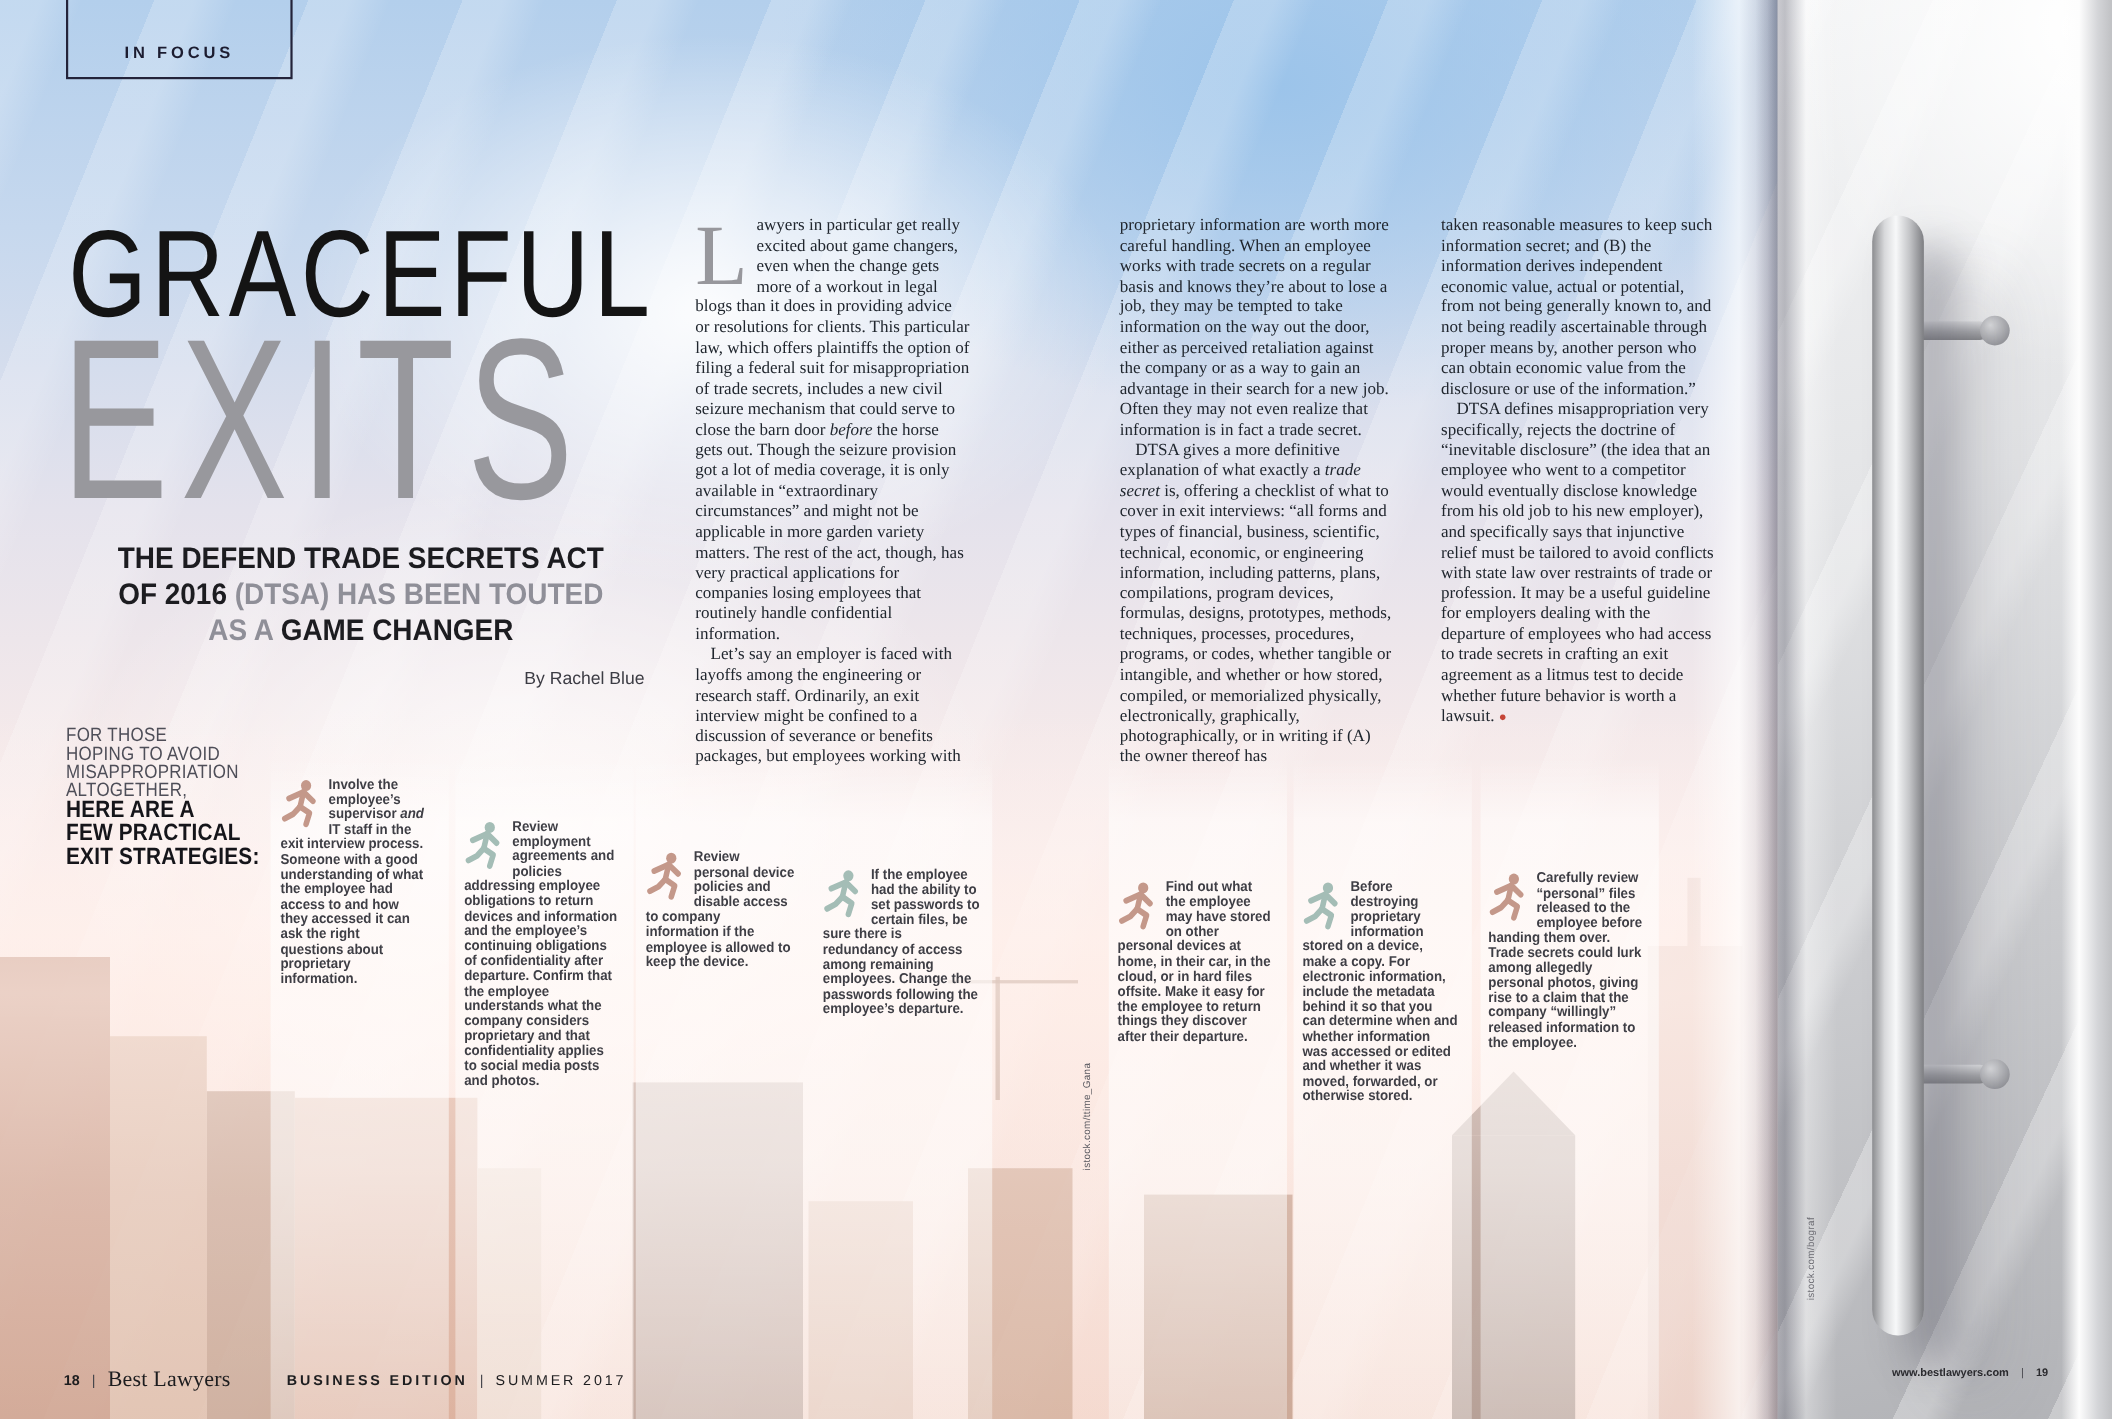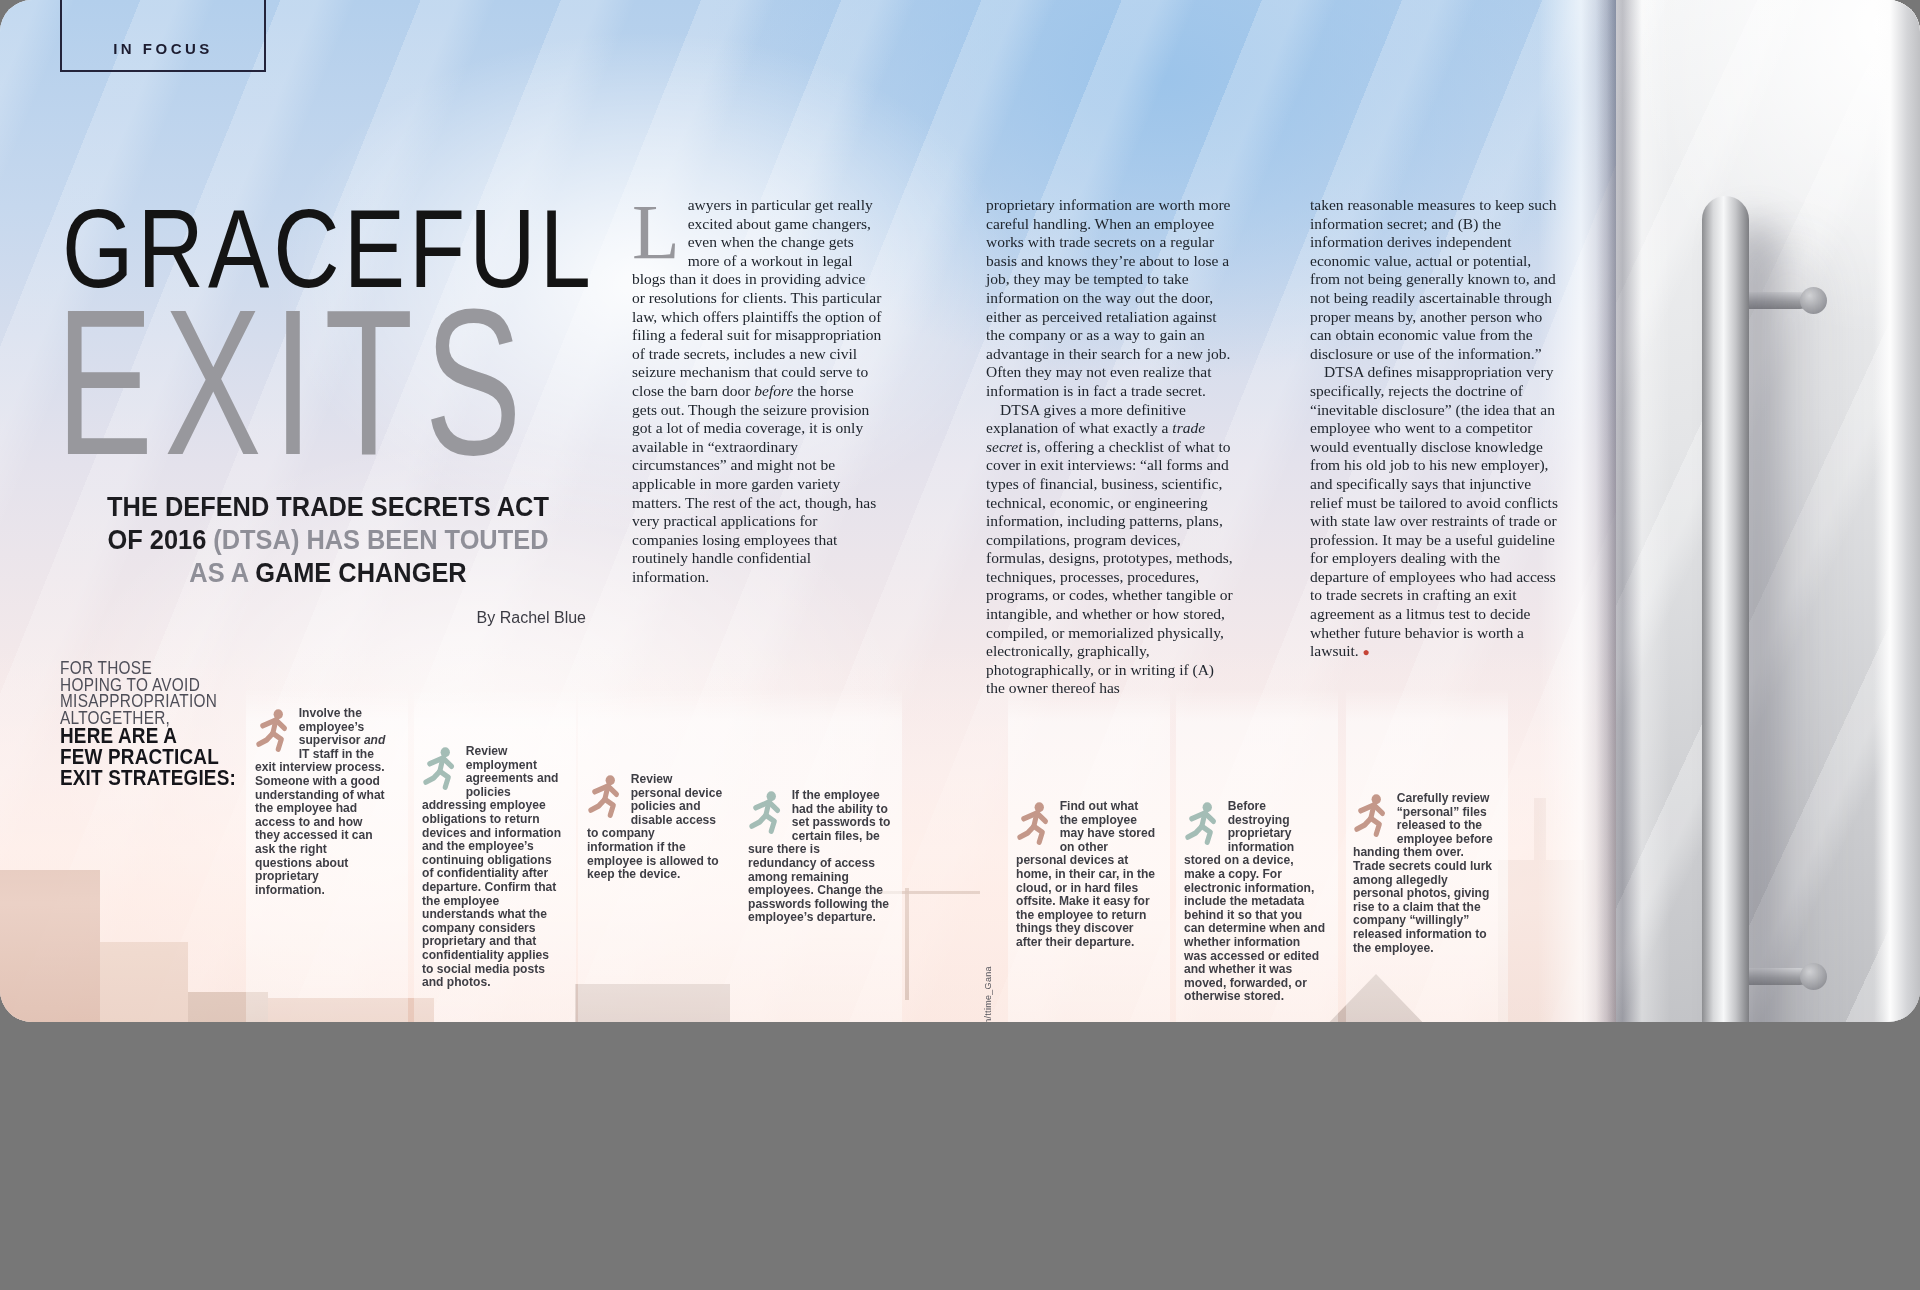--- a/index.html
+++ b/index.html
@@ -1,17 +1,17 @@
 <!DOCTYPE html>
 <html><head>
 <meta charset="utf-8">
 <style>
   html,body{margin:0;padding:0;background:#777;}
-  #page{position:relative;width:1920px;height:1022px;overflow:hidden;background:#fff;
-        font-family:"Liberation Sans",sans-serif;border-radius:32px;}
+  #page{position:relative;width:1920px;height:1290px;overflow:hidden;background:#fff;
+        font-family:"Liberation Sans",sans-serif;}
 
   
   .sky{position:absolute;left:0;top:0;width:1616px;height:1290px;z-index:0;
     background:
       radial-gradient(ellipse 620px 420px at 40% 22%, rgba(255,255,255,.92) 0%, rgba(255,255,255,0) 60%),
       radial-gradient(ellipse 700px 500px at 30% 58%, rgba(255,255,255,.85) 0%, rgba(255,255,255,0) 62%),
       repeating-linear-gradient(112deg, rgba(255,255,255,.22) 0 34px, rgba(255,255,255,0) 70px 130px),
       radial-gradient(ellipse 800px 520px at 72% 6%, #9cc4ea 0%, rgba(156,196,234,0) 58%),
       linear-gradient(180deg,#b3cfec 0%,#c6d8ee 16%,#e4e2ec 36%,#f4e9ea 52%,#fdf0ec 66%,#f8e5de 82%,#f3d9cf 100%);}
   .city{position:absolute;left:0;top:0;width:1616px;height:1290px;z-index:1;opacity:.78;}
@@ -79,21 +79,21 @@
 
   .deck{position:absolute;left:70px;top:491px;width:516px;z-index:5;text-align:center;
     font-size:27px;line-height:33px;font-weight:700;color:#1c1c20;transform:scaleX(.94);transform-origin:center top;}
   .deck .lt{color:#8f8f98;}
   .byline{position:absolute;left:70px;top:609px;width:516px;z-index:5;text-align:right;font-size:16px;color:#3c3c44;}
 
   .col{position:absolute;top:196px;width:250px;z-index:5;font-family:"Liberation Serif",serif;
     font-size:15.5px;line-height:18.6px;color:#20262e;}
   .col p{margin:0;}
   .col p + p{text-indent:14px;}
-  .c1{left:632px;}.c2{left:986px;}.c3{left:1310px;width:252px;}
+  .c1{left:632px;}.c2{left:1018px;}.c3{left:1310px;width:252px;}
   .dropcap{float:left;font-size:78px;line-height:62px;padding:5px 8px 0 0;color:#97979c;}
   .it{font-style:italic;}
   .endmark{color:#c54436;font-size:12px;}
 
   .kicker{position:absolute;left:60px;top:660px;z-index:5;transform:scaleX(.88);transform-origin:left top;}
   .kicker .kl{font-size:17.5px;line-height:16.6px;font-weight:500;color:#4e4e58;letter-spacing:.3px;}
   .kicker .kb{font-size:21.5px;line-height:20.8px;font-weight:800;color:#15151a;letter-spacing:.2px;}
 
   .strat{position:absolute;z-index:5;width:150px;font-size:13px;line-height:13.6px;font-weight:700;
     color:#3e3e45;transform:scaleX(.93);transform-origin:left top;}
@@ -174,20 +174,21 @@
 
   <div class="deck">
     <div><span>THE DEFEND TRADE SECRETS ACT</span></div>
     <div><span>OF 2016</span><span class="lt"> (DTSA) HAS BEEN TOUTED</span></div>
     <div><span class="lt">AS A </span><span>GAME CHANGER</span></div>
   </div>
   <div class="byline">By Rachel Blue</div>
 
   <div class="col c1">
     <p><span class="dropcap">L</span><span>awyers in particular get really excited about game changers, even when the change gets more of a workout in legal blogs than it does in providing advice or resolutions for clients. This particular law, which offers plaintiffs the option of filing a federal suit for misappropriation of trade secrets, includes a new civil seizure mechanism that could serve to close the barn door </span><span class="it">before</span><span> the horse gets out. Though the seizure provision got a lot of media coverage, it is only available in “extraordinary circumstances” and might not be applicable in more garden variety matters. The rest of the act, though, has very practical applications for companies losing employees that routinely handle confidential information.</span></p>
+    <p><span>Let’s say an employer is faced with layoffs among the engineering or research staff. Ordinarily, an exit interview might be confined to a discussion of severance or benefits packages, but employees working with</span></p>
   </div>
   <div class="col c2">
     <p><span>proprietary information are worth more careful handling. When an employee works with trade secrets on a regular basis and knows they’re about to lose a job, they may be tempted to take information on the way out the door, either as perceived retaliation against the company or as a way to gain an advantage in their search for a new job. Often they may not even realize that information is in fact a trade secret.</span></p>
     <p><span>DTSA gives a more definitive explanation of what exactly a </span><span class="it">trade secret</span><span> is, offering a checklist of what to cover in exit interviews: “all forms and types of financial, business, scientific, technical, economic, or engineering information, including patterns, plans, compilations, program devices, formulas, designs, prototypes, methods, techniques, processes, procedures, programs, or codes, whether tangible or intangible, and whether or how stored, compiled, or memorialized physically, electronically, graphically, photographically, or in writing if (A) the owner thereof has</span></p>
   </div>
   <div class="col c3">
     <p><span>taken reasonable measures to keep such information secret; and (B) the information derives independent economic value, actual or potential, from not being generally known to, and not being readily ascertainable through proper means by, another person who can obtain economic value from the disclosure or use of the information.”</span></p>
     <p><span>DTSA defines misappropriation very specifically, rejects the doctrine of “inevitable disclosure” (the idea that an employee who went to a competitor would eventually disclose knowledge from his old job to his new employer), and specifically says that injunctive relief must be tailored to avoid conflicts with state law over restraints of trade or profession. It may be a useful guideline for employers dealing with the departure of employees who had access to trade secrets in crafting an exit agreement as a litmus test to decide whether future behavior is worth a lawsuit. </span><span class="endmark">●</span></p>
   </div>
 

